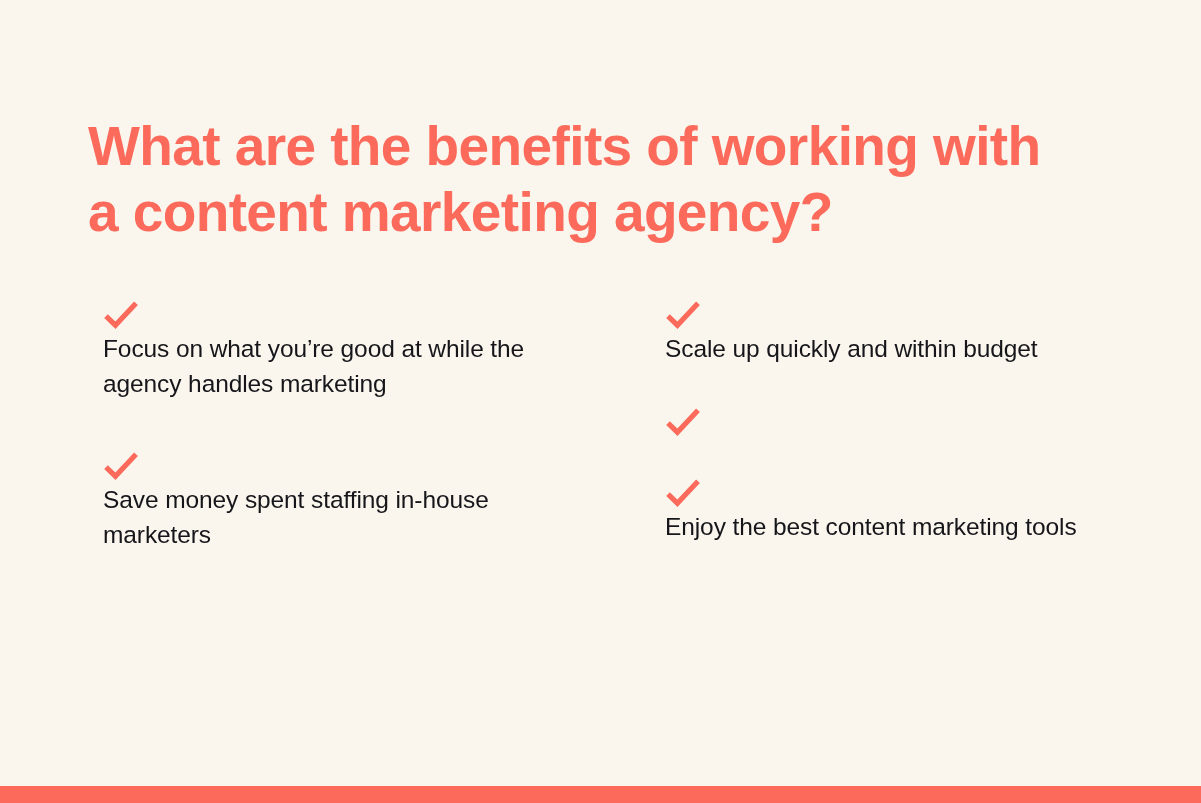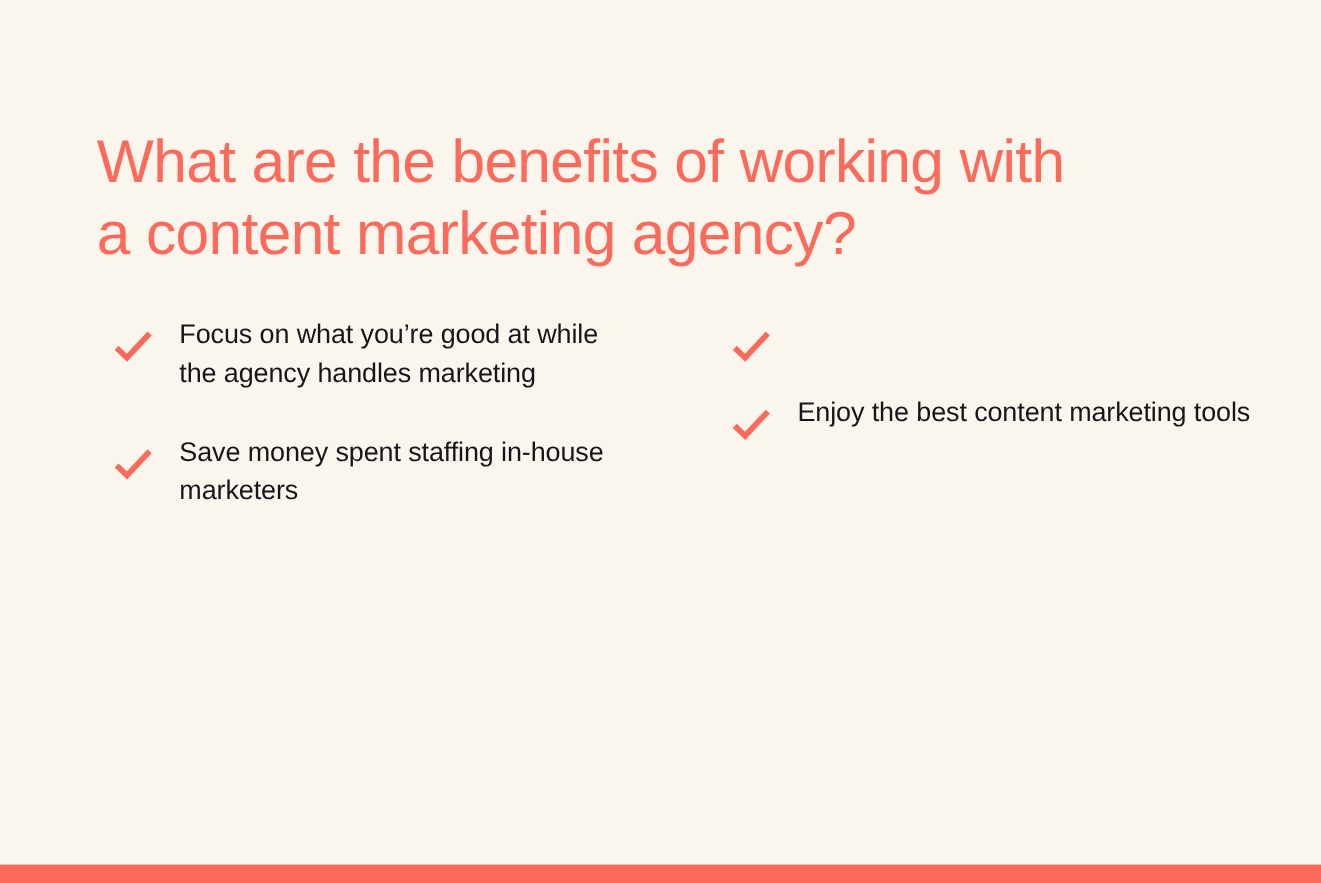--- a/index.html
+++ b/index.html
@@ -24,21 +24,21 @@
   }
 
   
   .headline {
     position: absolute;
     left: 88px;
     top: 76px;
     width: 1010px;
     color: #FB6A5A;
     font-size: 55px;
-    font-weight: normal;
+    font-weight: bold;
     line-height: 66px;
     letter-spacing: -0.6px;
     white-space: pre-line;
   }
 
   
   .columns {
     position: absolute;
     left: 0;
     top: 286px;
@@ -56,20 +56,21 @@
   }
   .col-right {
     width: 601px;
     padding-left: 65px;
     padding-right: 60px;
   }
 
   .benefit {
     display: flex;
     align-items: flex-start;
+    flex-direction: column;
   }
   .col-left .benefit { margin-bottom: 36px; }
   .col-left .benefit:last-child { margin-bottom: 0; justify-content: flex-end; }
   .col-right .benefit { margin-bottom: 27px; }
   .col-right .benefit:last-child { margin-bottom: 0; }
 
   .check-icon {
     flex: 0 0 auto;
     width: 36px;
     height: 30px;
@@ -131,20 +132,28 @@
             <path d="M3 16.2 L12.4 25.2 L33 3.2" fill="none" stroke="#FB6A5A" stroke-width="5.2" stroke-linecap="butt" stroke-linejoin="miter"></path>
           </svg>
         </span>
         <span class="benefit-text">Save money spent staffing in-house marketers</span>
       </div>
 
     </div>
 
     <div class="col col-right">
 
+      <div class="benefit">
+        <span class="check-icon">
+          <svg viewBox="0 0 36 30" xmlns="http://www.w3.org/2000/svg" aria-hidden="true">
+            <path d="M3 16.2 L12.4 25.2 L33 3.2" fill="none" stroke="#FB6A5A" stroke-width="5.2" stroke-linecap="butt" stroke-linejoin="miter"></path>
+          </svg>
+        </span>
+        <span class="benefit-text">Scale up quickly and within budget</span>
+      </div>
 
       <div class="benefit">
         <span class="check-icon">
           <svg viewBox="0 0 36 30" xmlns="http://www.w3.org/2000/svg" aria-hidden="true">
             <path d="M3 16.2 L12.4 25.2 L33 3.2" fill="none" stroke="#FB6A5A" stroke-width="5.2" stroke-linecap="butt" stroke-linejoin="miter"></path>
           </svg>
         </span>
       </div>
 
       <div class="benefit">

